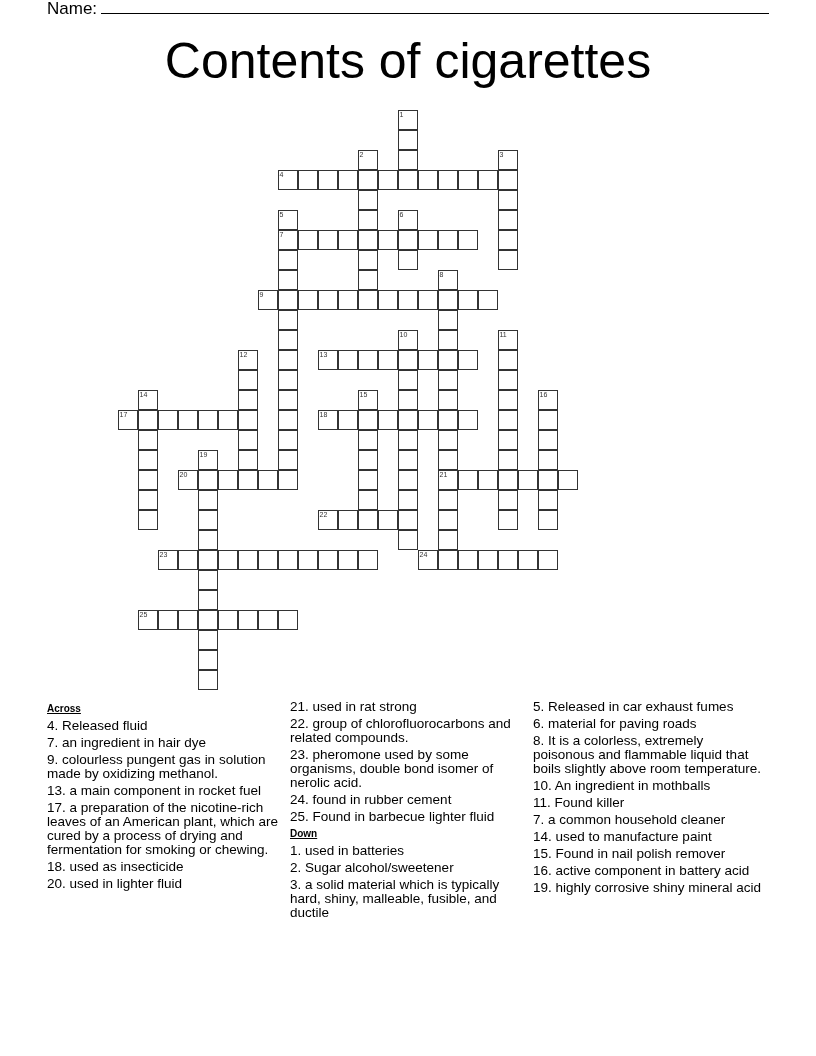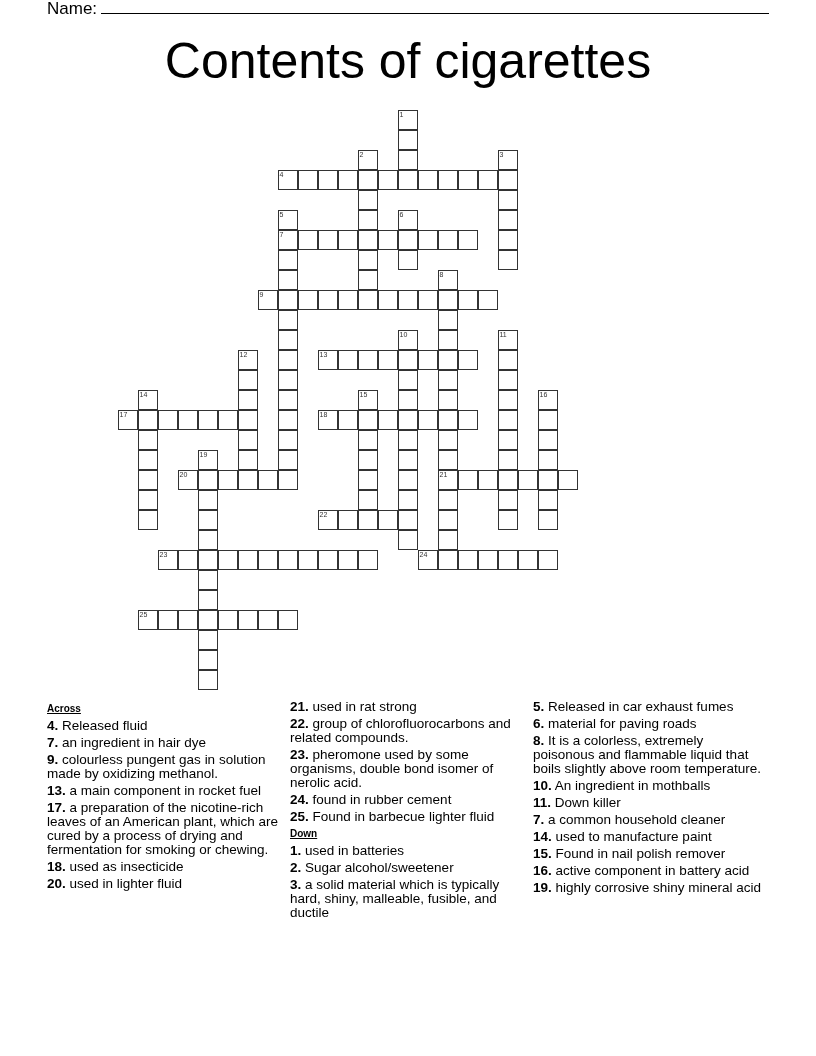--- a/index.html
+++ b/index.html
@@ -7,21 +7,21 @@
   .name-line { position:absolute; left:47px; top:-2px; font-size:17px; white-space:nowrap; }
   .name-line .blank { display:inline-block; width:668px; border-bottom:1px solid #000; height:15px; vertical-align:baseline; margin-left:4px; }
   .title { position:absolute; left:0; width:816px; top:32px; text-align:center; font-size:50px; }
   .grid { position:absolute; left:0; top:0; width:816px; height:700px; }
   .cell { position:absolute; width:20px; height:20px; box-sizing:border-box; border:1px solid #333; background:#fff; margin-left:-0.5px; margin-top:-0.5px; }
   .cell .num { position:absolute; left:1px; top:0px; font-size:7px; line-height:8px; color:#333; }
   .clues { position:absolute; top:702px; font-size:13.5px; line-height:14px; }
   .col { position:absolute; width:235px; }
   .heading { font-weight:bold; text-decoration:underline; margin-bottom:3px; font-size:10px; }
   .clue { margin-bottom:3px; }
-  .clue b { font-weight:bold;text-align:center; }
+  .clue b { font-weight:normal;text-align:center; }
 </style>
 </head>
 <body>
 
 <div class="name-line">
   <span>Name:</span><span class="blank"></span>
 </div>
 
 <div class="title">Contents of cigarettes</div>
 
@@ -283,20 +283,20 @@
       <div class="heading">Down</div>
       <div class="clue"><b>1.</b> <span>used in batteries</span></div>
       <div class="clue"><b>2.</b> <span>Sugar alcohol/sweetener</span></div>
       <div class="clue"><b>3.</b> <span>a solid material which is typically hard, shiny, malleable, fusible, and ductile</span></div>
     </div>
   <div class="col" id="col3" style="left:533px; top:-2px;">
       <div class="clue"><b>5.</b> <span>Released in car exhaust fumes</span></div>
       <div class="clue"><b>6.</b> <span>material for paving roads</span></div>
       <div class="clue"><b>8.</b> <span>It is a colorless, extremely poisonous and flammable liquid that boils slightly above room temperature.</span></div>
       <div class="clue"><b>10.</b> <span>An ingredient in mothballs</span></div>
-      <div class="clue"><b>11.</b> <span>Down killer</span></div>
+      <div class="clue"><b>11.</b> <span>Found killer</span></div>
       <div class="clue"><b>7.</b> <span>a common household cleaner</span></div>
       <div class="clue"><b>14.</b> <span>used to manufacture paint</span></div>
       <div class="clue"><b>15.</b> <span>Found in nail polish remover</span></div>
       <div class="clue"><b>16.</b> <span>active component in battery acid</span></div>
       <div class="clue"><b>19.</b> <span>highly corrosive shiny mineral acid</span></div>
     </div>
 </div>
 
 </body></html>

